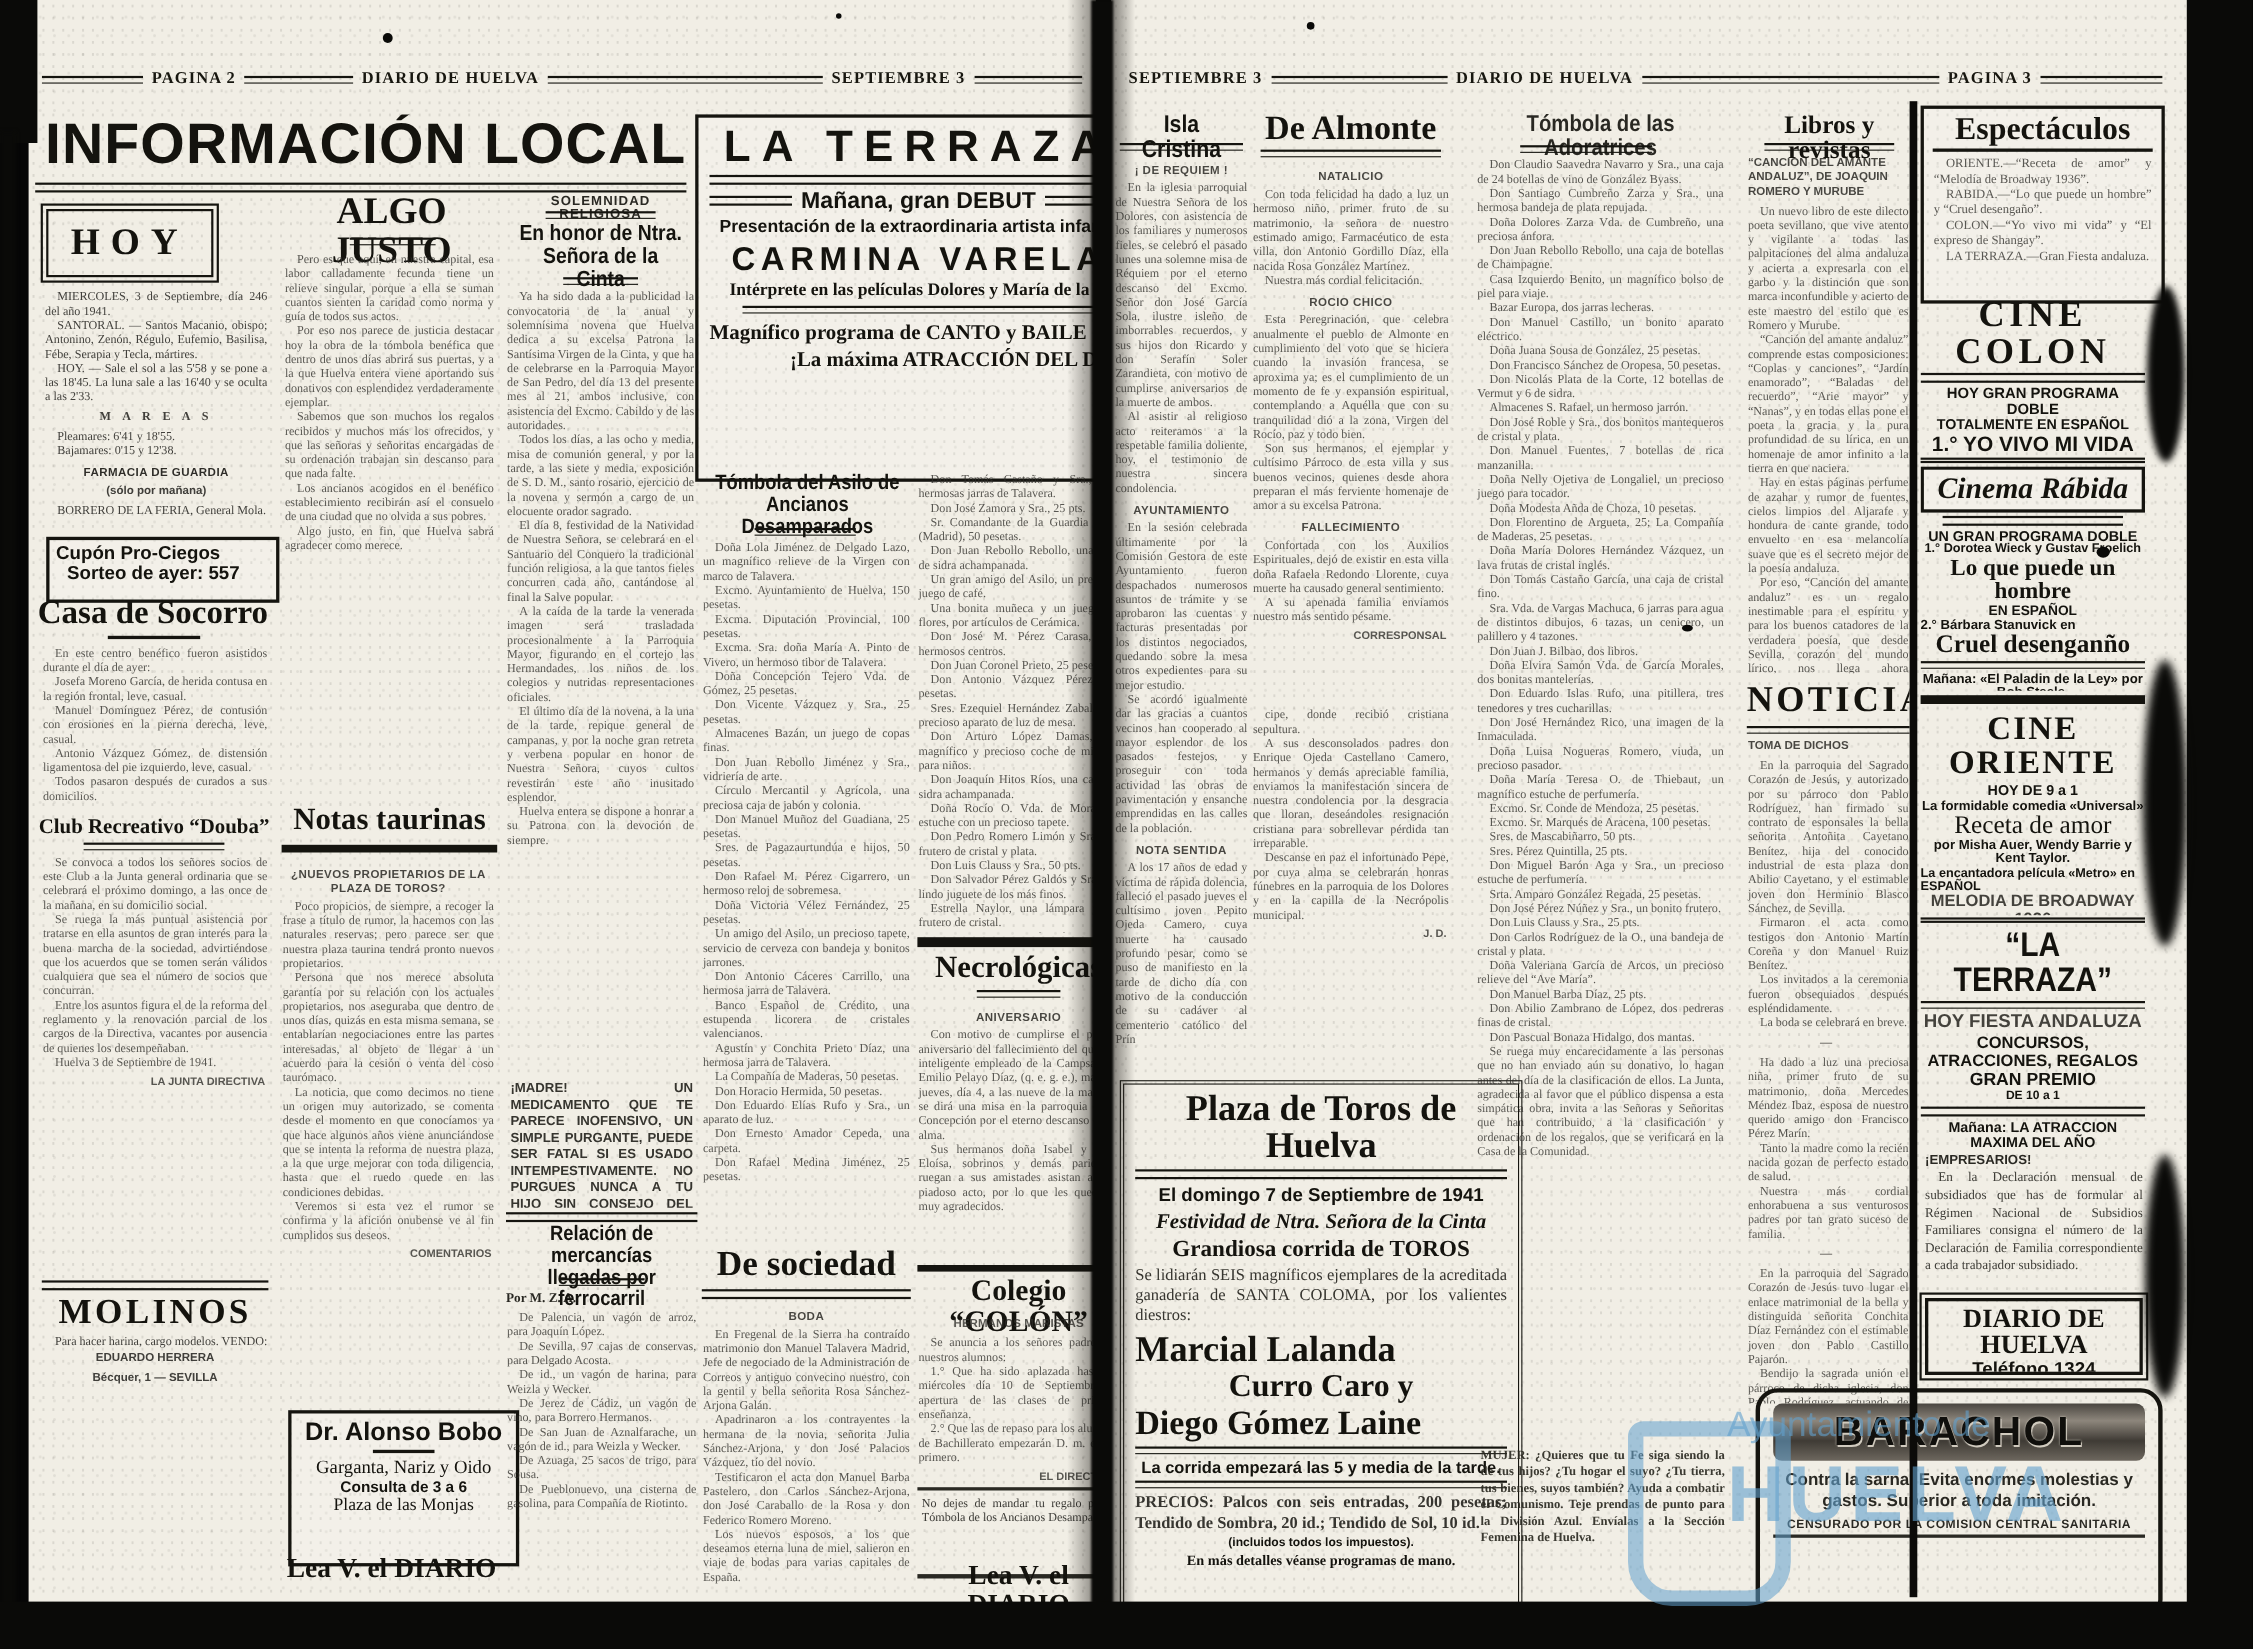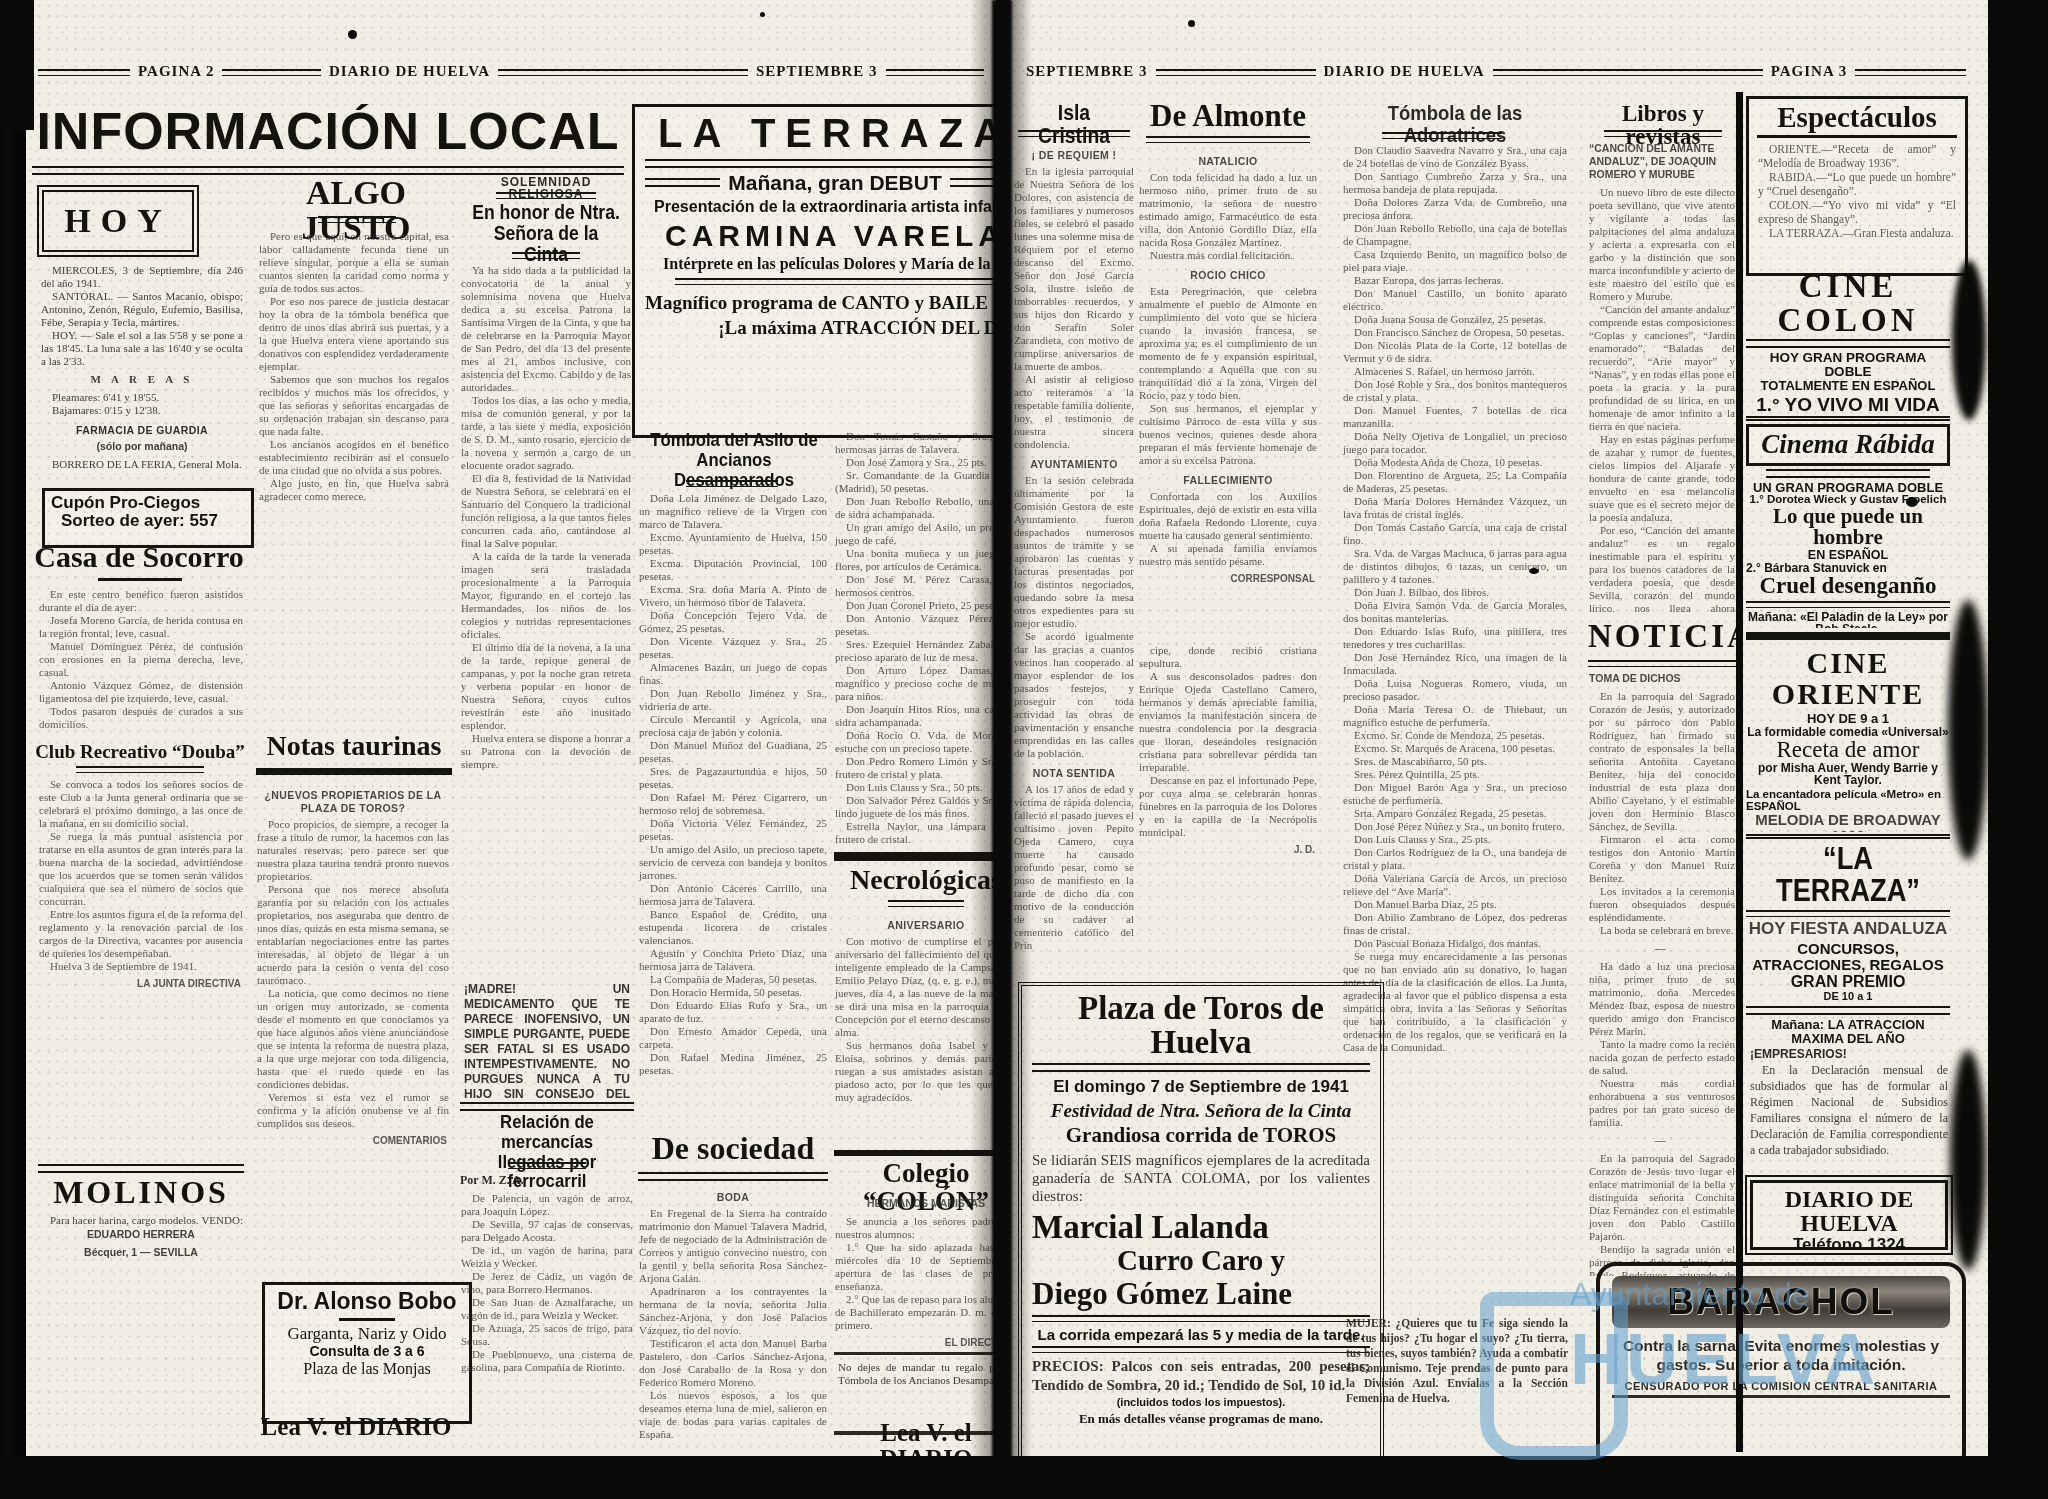--- a/index.html
+++ b/index.html
@@ -62,21 +62,21 @@
     <div class="ab hdr" style="left:12px;top:58px;width:946px;height:26px;">
       <div class="rl" style="width:92px"></div>
       <span>PAGINA 2</span>
       <div class="rl grow" style="max-width:150px"></div>
       <span>DIARIO DE HUELVA</span>
       <div class="rl" style="width:250px"></div>
       <span>SEPTIEMBRE 3</span>
       <div class="rl grow"></div>
     </div>
 
-    <h1 class="ab hA rough" style="left:6px;top:104px;width:592px;font-size:52px;letter-spacing:1px;text-align:center;">INFORMACIÓN LOCAL</h1>
+    <h1 class="ab hA rough" style="left:6px;top:104px;width:592px;font-size:52px;letter-spacing:1px;text-align:right;">INFORMACIÓN LOCAL</h1>
     <div class="ab rl2" style="left:6px;top:166px;width:592px;"></div>
 
     <div class="ab bx" style="left:606px;top:104px;width:380px;height:316px;padding:6px 10px;">
       <div class="hA rough" style="font-size:40px;letter-spacing:10px;">LA TERRAZA</div>
       <div class="rl2" style="margin:4px 0;"></div>
       <div style="display:flex;align-items:center;gap:8px;">
         <div class="rl2" style="flex:1"></div>
         <span class="hA" style="font-size:21px;">Mañana, gran DEBUT</span>
         <div class="rl2" style="flex:1"></div>
       </div>

